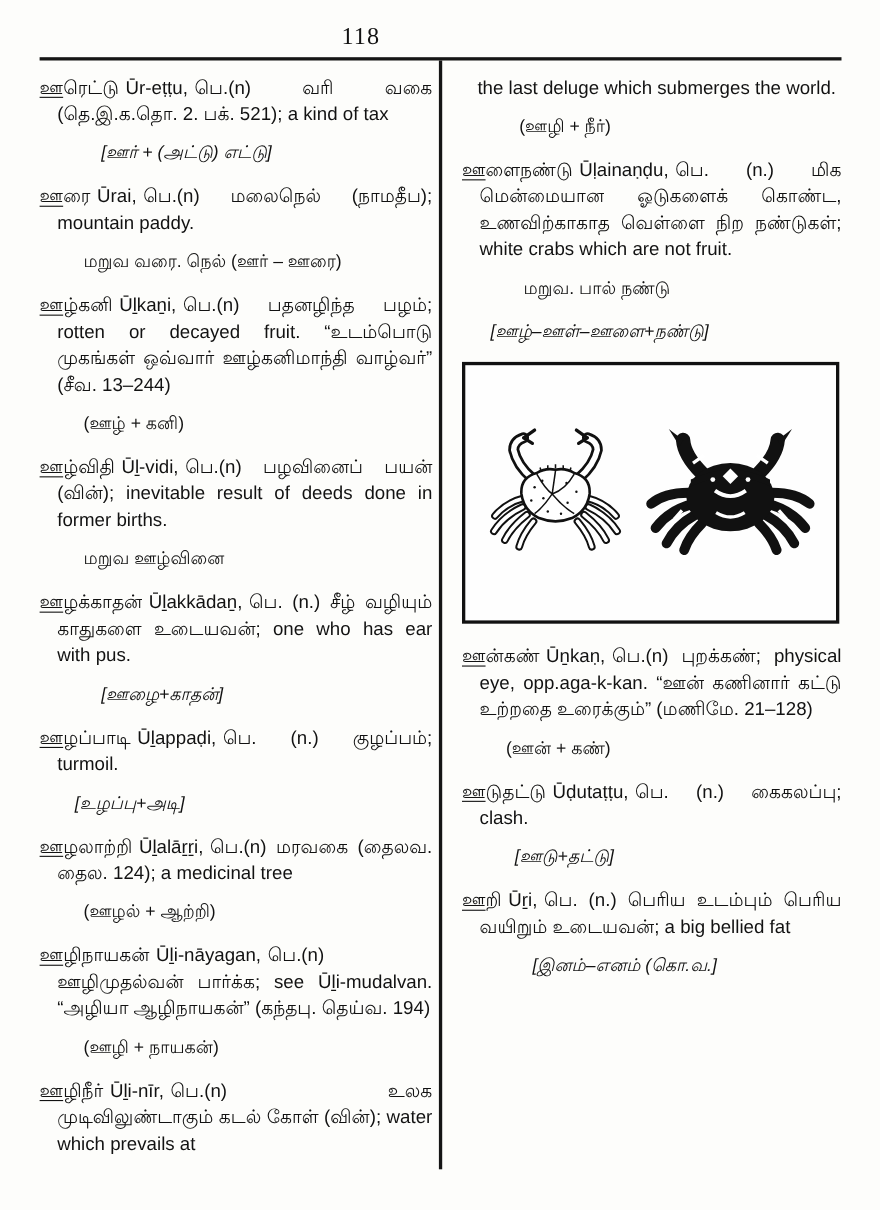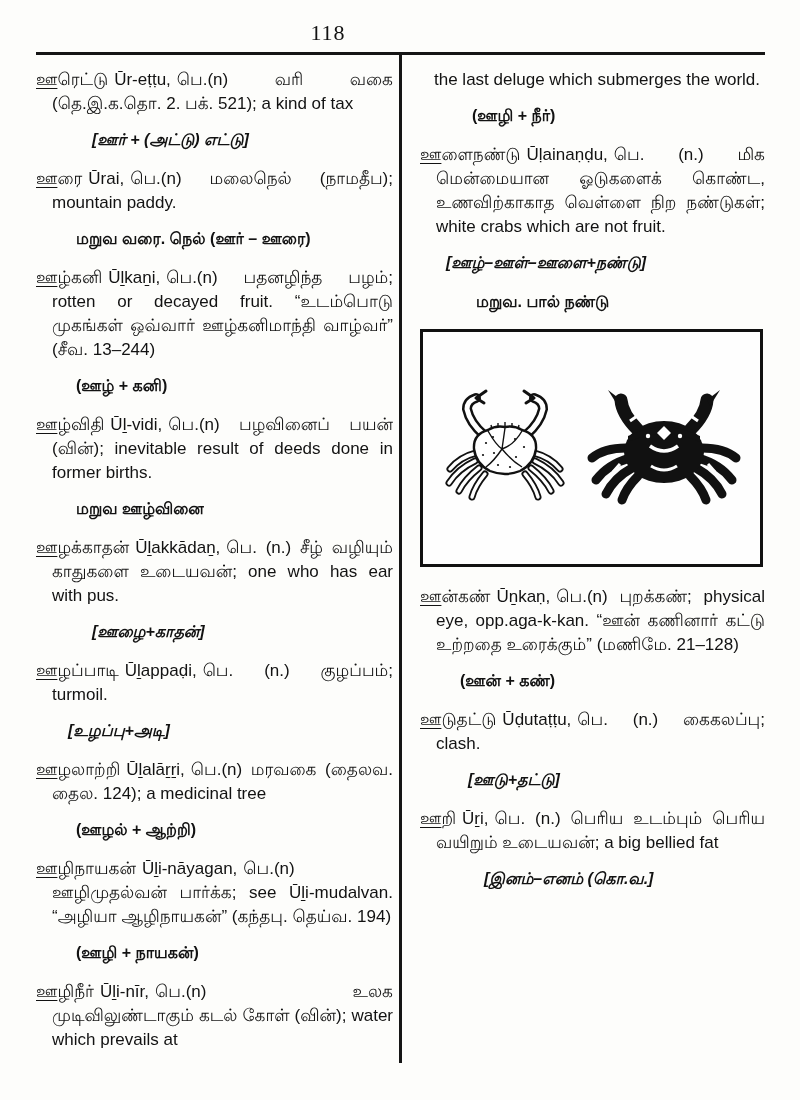--- a/index.html
+++ b/index.html
@@ -34,21 +34,21 @@
     text-align:justify;
     padding-left:16px;text-indent:-16px;
   }
   .entry.continuation{padding-left:14px;text-indent:0;}
   .hw{font-weight:400;}
   .hw-first{text-decoration:underline;text-underline-offset:3px;}
   .translit{margin:0 6px 0 6px;}
   .sub{
     font-size:16px;line-height:24px;
     margin:9px 0 15px 0;
-    font-weight:700;
+    font-weight:400;
     text-align:left;text-indent:0;
   }
   .sub.note{padding-left:40px;}
   .sub.etym{padding-left:56px;font-style:italic;}
   .figure-box{
     width:337px;height:232px;
     border:3px solid #111;
     margin:10px 0 18px 0;
     background:#fefefe;
     display:flex;align-items:center;justify-content:center;gap:6px;
@@ -90,22 +90,22 @@
 
   <p class="entry"><span class="hw"><span class="hw-first">ஊ</span><span>ழிநீர்</span></span><span class="translit">Ūḻi-nīr,</span><span>பெ.(n) உலக முடிவிலுண்டாகும் கடல் கோள் (வின்); water which prevails at</span></p>
 </div>
 
 <div class="column right">
 
   <p class="entry continuation"><span>the last deluge which submerges the world.</span></p>
   <p class="sub note" style="padding-left:52px">(ஊழி + நீர்)</p>
 
   <p class="entry"><span class="hw"><span class="hw-first">ஊ</span><span>ளைநண்டு</span></span><span class="translit">Ūḷainaṇḍu,</span><span>பெ. (n.) மிக மென்மையான ஓடுகளைக் கொண்ட, உணவிற்காகாத வெள்ளை நிற நண்டுகள்; white crabs which are not fruit.</span></p>
+  <p class="sub note" style="padding-left:56px">மறுவ. பால் நண்டு</p>
   <p class="sub etym" style="padding-left:26px">[ஊழ்–ஊள்–ஊளை+நண்டு]</p>
-  <p class="sub note" style="padding-left:56px">மறுவ. பால் நண்டு</p>
 
   <div class="figure-box">
 
     <svg class="crab-svg" width="138" height="122" viewBox="0 0 138 122">
       <g fill="none" stroke="#111" stroke-linecap="round">
 
         <path d="M48 48 Q34 36 31 22 Q31 14 40 11" stroke-width="10"></path>
         <path d="M90 48 Q104 36 107 22 Q107 14 98 11" stroke-width="10"></path>
         <path d="M48 48 Q34 36 31 22 Q31 14 40 11" stroke="#fff" stroke-width="5"></path>
         <path d="M90 48 Q104 36 107 22 Q107 14 98 11" stroke="#fff" stroke-width="5"></path>

